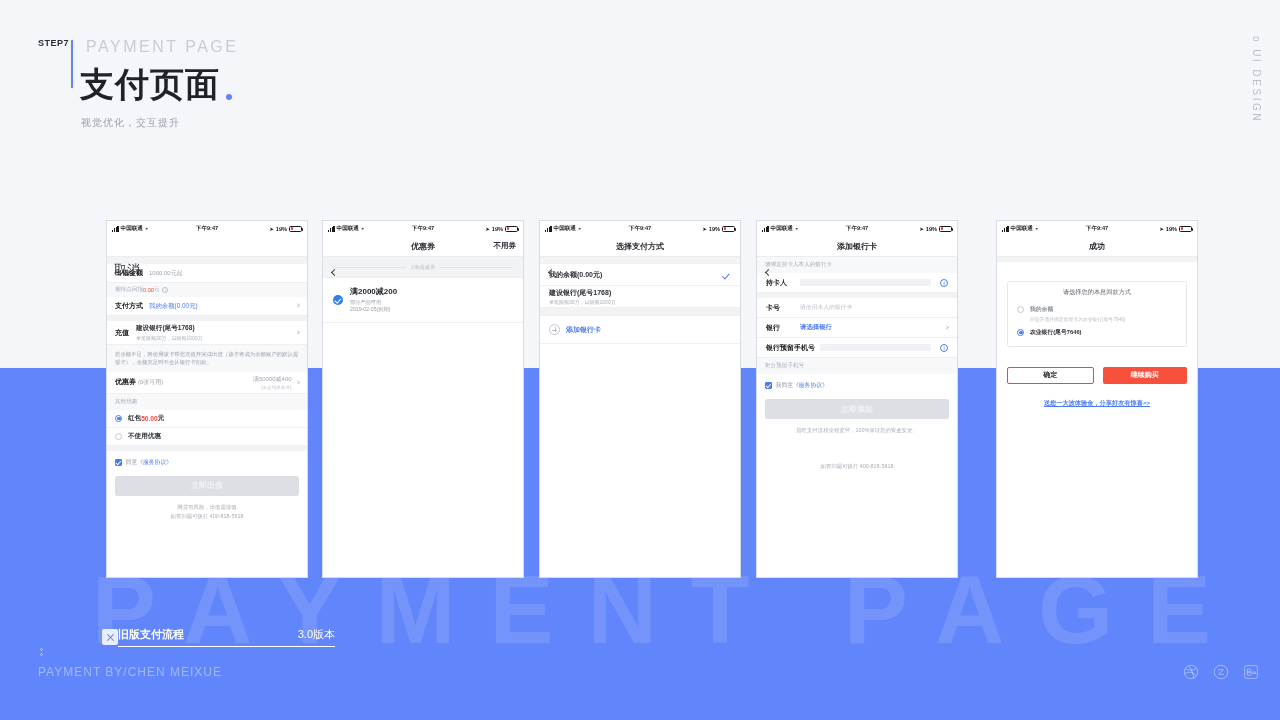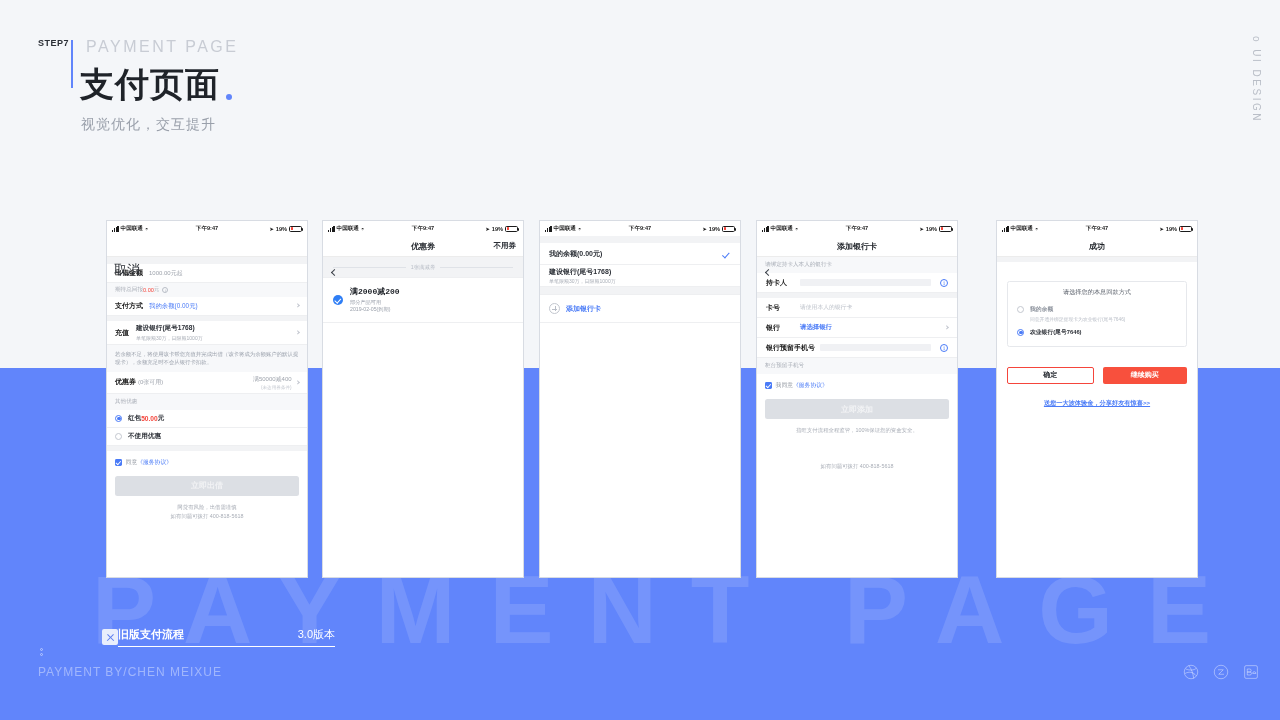--- a/index.html
+++ b/index.html
@@ -53,21 +53,21 @@
     font-size: 34px; font-weight: bold; color: #1f2329;
     letter-spacing: 1px; margin-left: 42px; margin-top: 4px;
     position: relative; display: inline-block;
   }
   .hdr-dot {
     position: absolute; right: -12px; bottom: 8px;
     width: 6px; height: 6px; border-radius: 50%;
     background: #6185fb;
   }
   .hdr-sub {
-    font-size: 14px; color: #9aa0ab; margin-left: 43px; margin-top: 8px;
+    font-size: 10px; color: #9aa0ab; margin-left: 43px; margin-top: 8px;
     letter-spacing: 1px;
   }
 
   .vtext {
     position: absolute; right: 18px; top: 36px;
     writing-mode: vertical-rl;
     font-size: 10px; letter-spacing: 2.5px;
     color: #b9bec7;
   }
 
@@ -235,21 +235,21 @@
   }
   .tick-circle {
     width: 10px; height: 10px; border-radius: 50%; background: #2f7ef5;
     position: relative; flex: 0 0 auto;
   }
   .tick-circle::after {
     content: ""; position: absolute; left: 3.2px; top: 2.2px;
     width: 2.6px; height: 4.6px; border: solid #fff;
     border-width: 0 1.2px 1.2px 0; transform: rotate(42deg);
   }
-  .coupon-title { font-size: 8px; font-weight: bold; color: #1f2329; font-family: Liberation Mono, monospace; }
+  .coupon-title { font-size: 8px; font-weight: bold; color: #1f2329; }
   .coupon-sub { font-size: 5.2px; color: #9aa0ab; margin-top: 1.5px; line-height: 1.5; }
 
   
   .pay-row {
     display: flex; align-items: center; min-height: 22px;
     padding: 0 9px; background: #fff; border-bottom: 0.5px solid #eeeff1;
   }
   .pay-main { font-size: 7px; font-weight: bold; color: #2b2f36; }
   .pay-sub { font-size: 5px; color: #a8adb6; margin-top: 1.5px; }
   .blue-check {
@@ -552,20 +552,24 @@
       <span class="sb-center">下午9:47</span>
       <span class="sb-right">
         <span>➤</span>
         <span>19%</span>
         <span class="batt">
             <b></b>
           </span>
       </span>
     </div>
 
+    <div class="navbar">
+      <span class="nav-left"><i class="chev-back"></i></span>
+      <span class="nav-title">选择支付方式</span>
+    </div>
 
     <div class="gap"></div>
 
     <div class="pay-row">
       <span>
         <div class="pay-main">我的余额(0.00元)</div>
       </span>
       <span class="blue-check"></span>
     </div>
 

